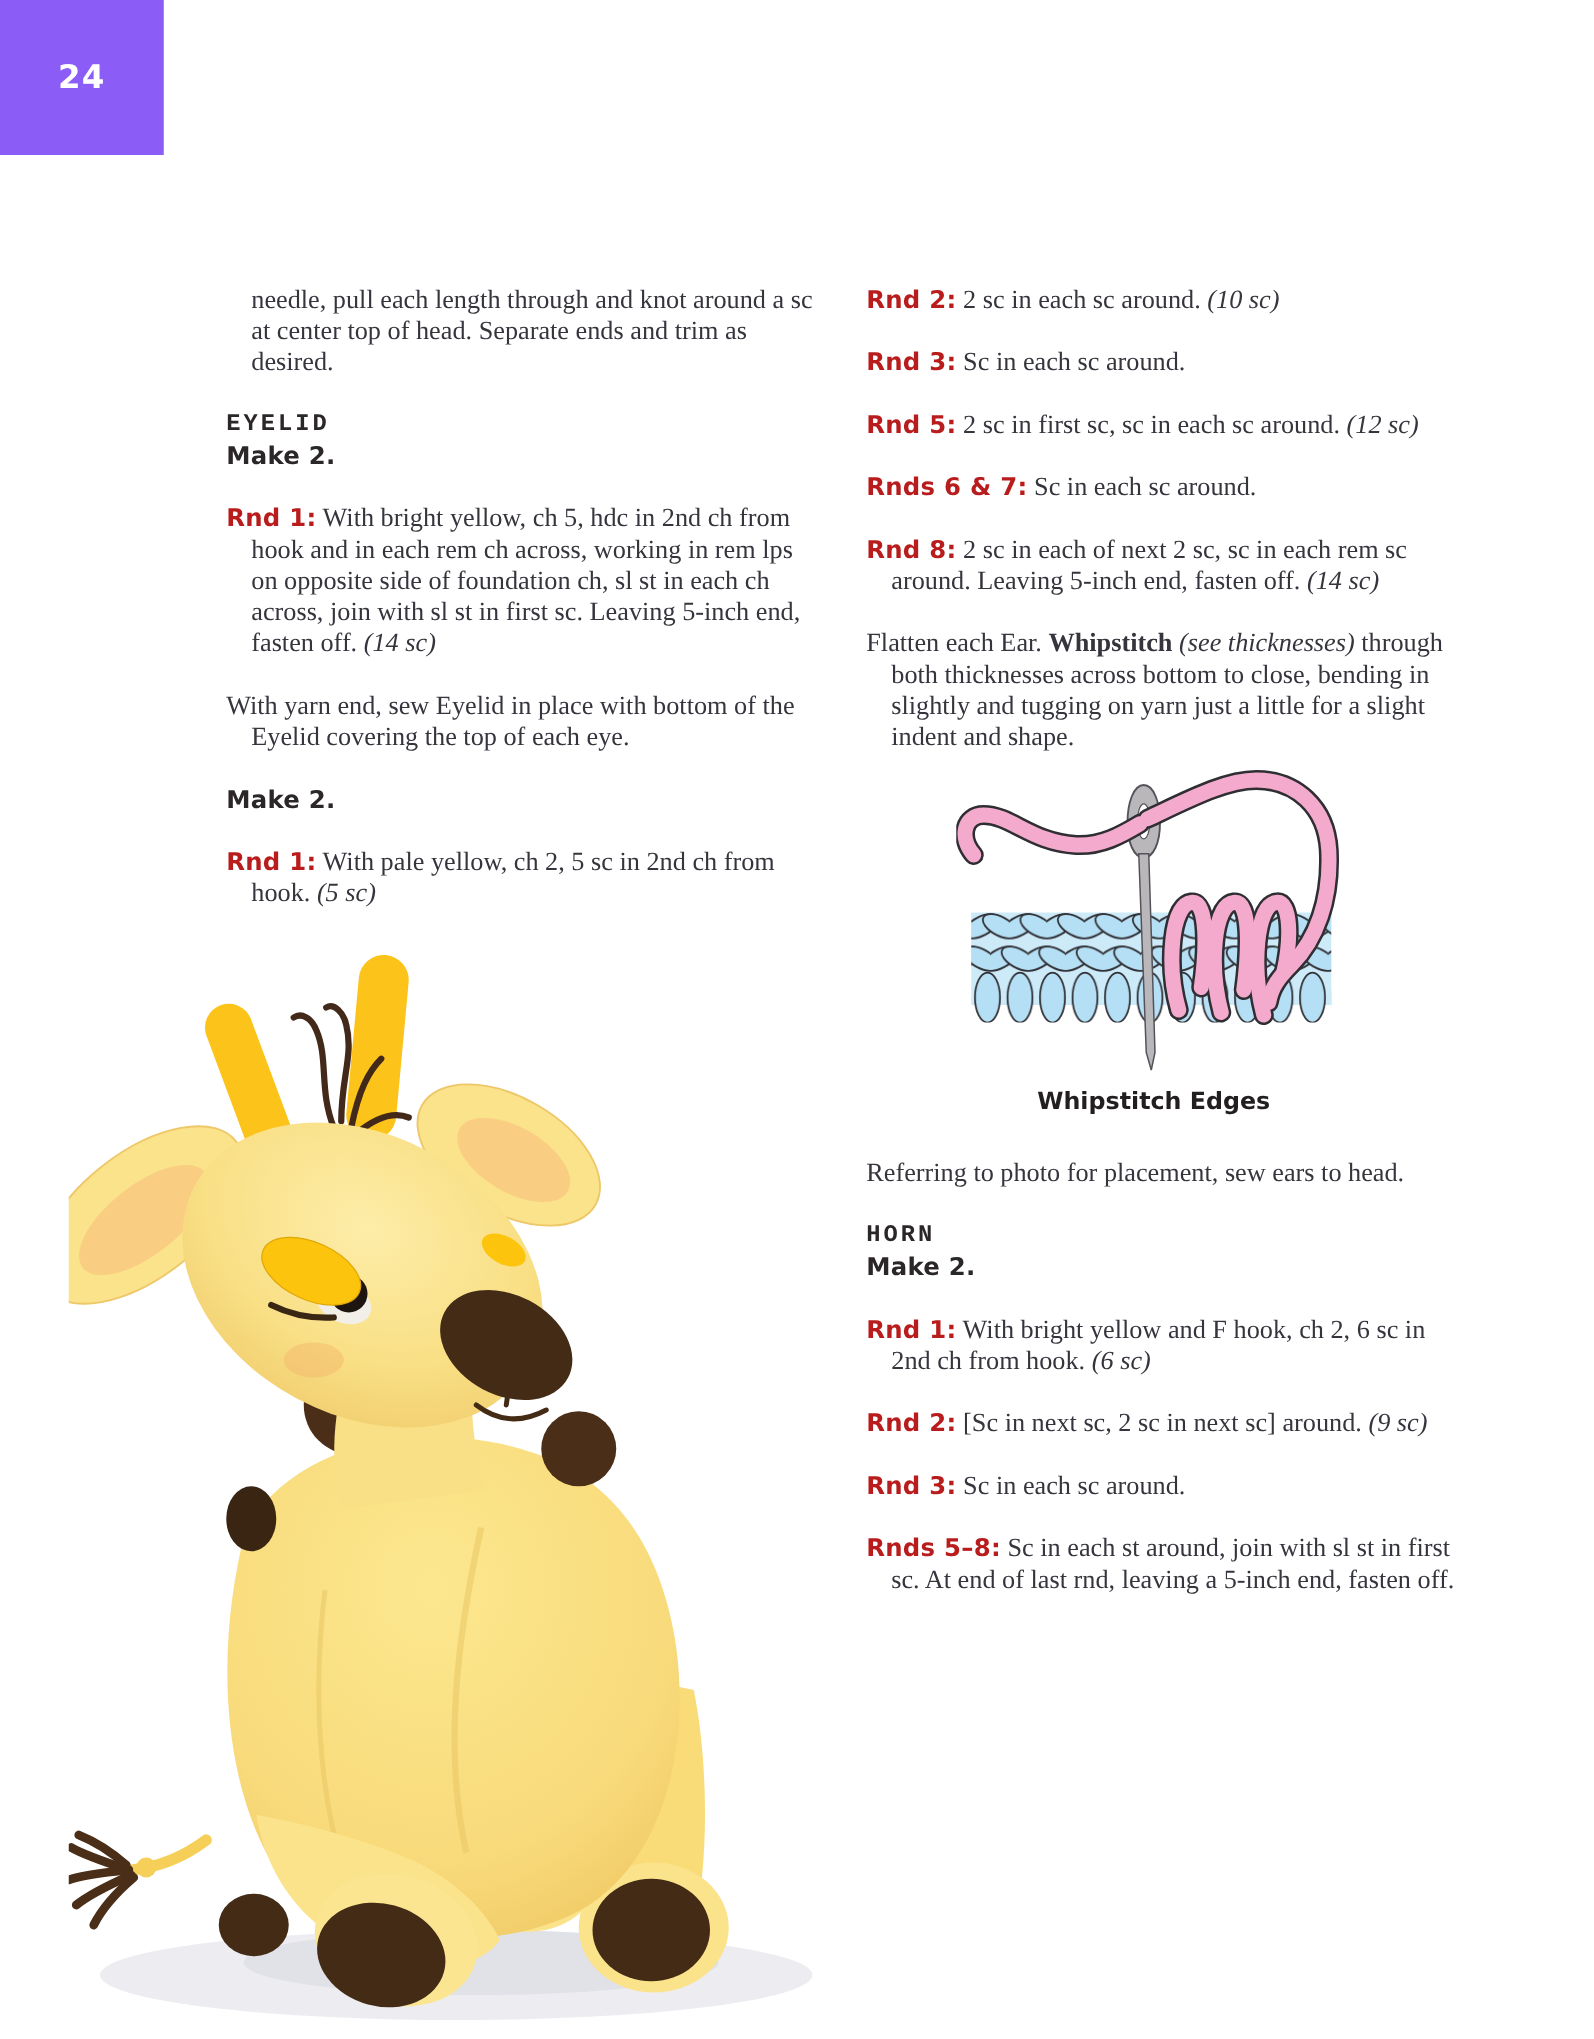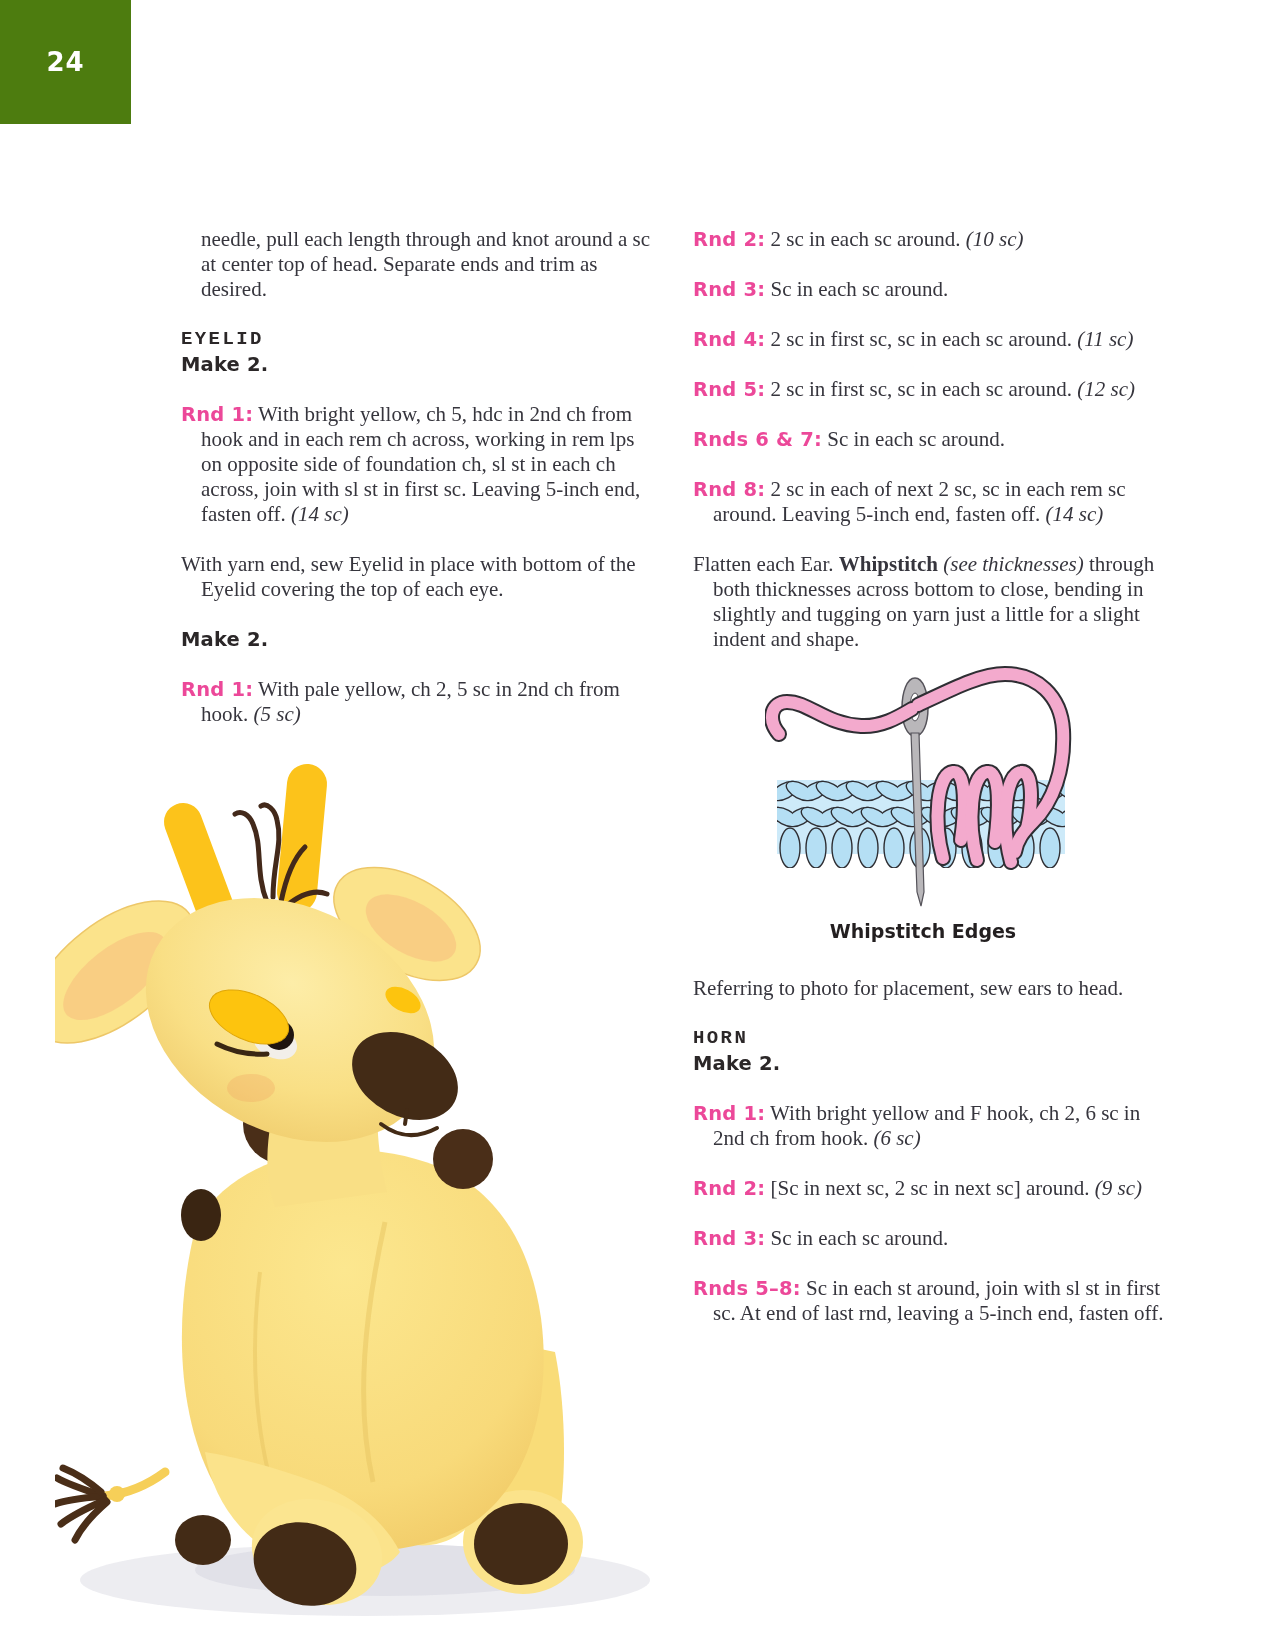--- a/index.html
+++ b/index.html
@@ -3,21 +3,21 @@
 <meta charset="utf-8">
 <style>
   html,body { margin:0; padding:0; }
   body {
     width:1275px; height:1631px; position:relative; overflow:hidden;
     background:#ffffff; color:#36353d;
     font-family:"Liberation Serif", serif;
   }
   .pagenum-block {
     position:absolute; left:0; top:0; width:131px; height:124px;
-    background:#4d7c0f; display:flex; align-items:center; justify-content:center;
+    background:#8b5cf6; display:flex; align-items:center; justify-content:center;
   }
   .pagenum {
     color:#ffffff; font-family:"DejaVu Sans", sans-serif;
     font-weight:bold; font-size:26px; letter-spacing:1px;
   }
   .col { position:absolute; top:227px; font-size:21px; line-height:25px; }
   .col-left  { left:181px; width:474px; }
   .col-right { left:693px; width:476px; }
   p.para { margin:0 0 25px 0; padding-left:20px; text-indent:-20px; }
   p.cont { margin:0 0 25px 0; padding-left:20px; text-indent:0; }
@@ -25,21 +25,21 @@
   .hgroup h3 {
     margin:0; font-family:Liberation Mono, monospace; font-weight:bold;
     font-size:19px; line-height:25px; letter-spacing:2.4px; color:#2b2728;
   }
   .make {
     margin:0; font-family:"DejaVu Sans", sans-serif; font-weight:bold;
     font-size:19.5px; line-height:25px; color:#2b2728; letter-spacing:0.2px;
   }
   .rnd {
     font-family:"DejaVu Sans", sans-serif; font-weight:bold;
-    font-size:19.5px; color:#ec4899; letter-spacing:0.2px;
+    font-size:19.5px; color:#b91c1c; letter-spacing:0.2px;
   }
   .count { font-style:italic; }
   .bold-serif { font-weight:bold; }
   .ital { font-style:italic; }
   .figure { margin:-15px 0 33px 0; }
   .fig-svg { display:block; margin-left:72px; }
   .fig-caption {
     width:316px; margin:12px 0 0 72px; text-align:center;
     font-family:"DejaVu Sans", sans-serif; font-weight:bold;
     font-size:19px; color:#231f20; line-height:24px;
@@ -191,25 +191,20 @@
     <span class="rnd">Rnd 2:</span>
     <span>2 sc in each sc around.</span>
     <span class="count">(10 sc)</span>
   </p>
 
   <p class="para">
     <span class="rnd">Rnd 3:</span>
     <span>Sc in each sc around.</span>
   </p>
 
-  <p class="para">
-    <span class="rnd">Rnd 4:</span>
-    <span>2 sc in first sc, sc in each sc around.</span>
-    <span class="count">(11 sc)</span>
-  </p>
 
   <p class="para">
     <span class="rnd">Rnd 5:</span>
     <span>2 sc in first sc, sc in each sc around.</span>
     <span class="count">(12 sc)</span>
   </p>
 
   <p class="para">
     <span class="rnd">Rnds 6 &amp; 7:</span>
     <span>Sc in each sc around.</span>

